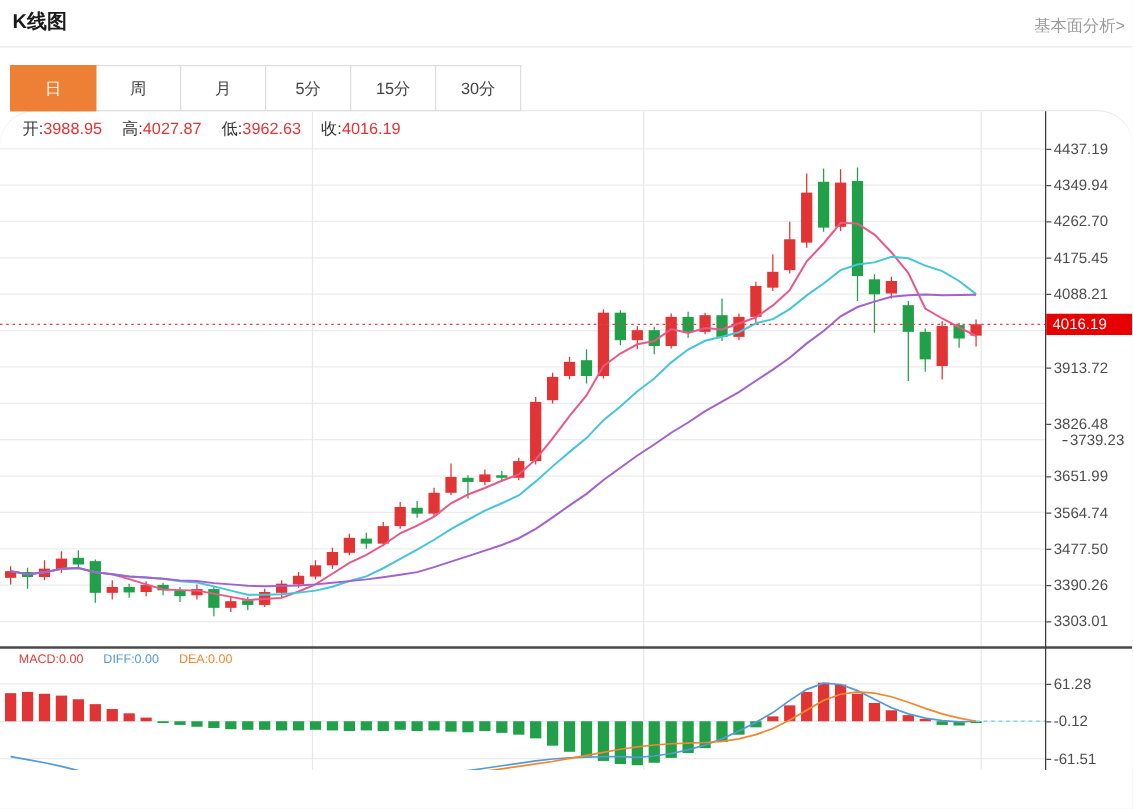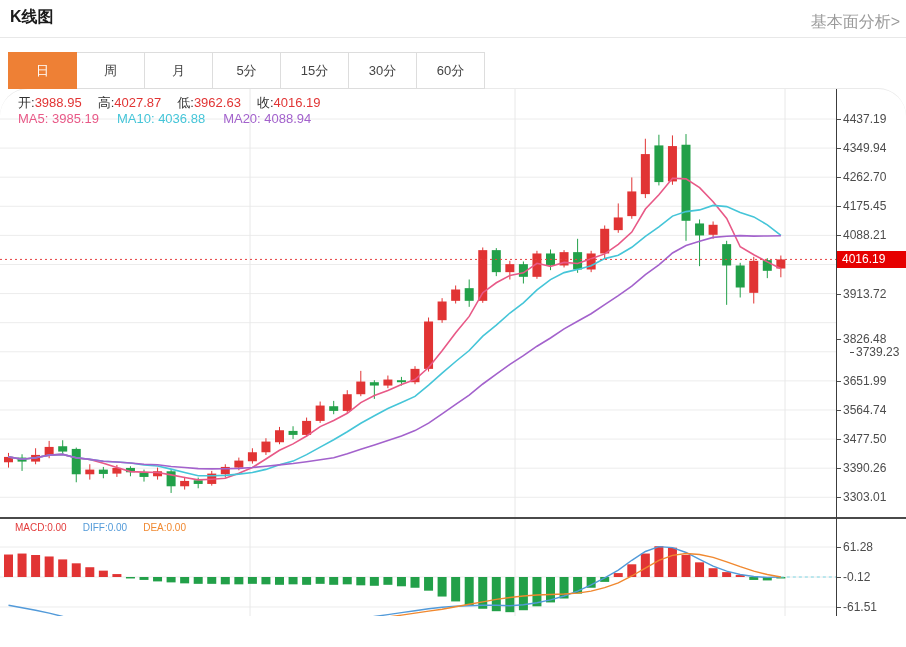--- a/index.html
+++ b/index.html
@@ -1,19 +1,19 @@
 <!DOCTYPE html>
 <html><head>
 <meta charset="utf-8">
 <style>
   html,body{margin:0;padding:0;background:#fff;font-family:"Liberation Sans","DejaVu Sans",sans-serif;}
   .app{position:relative;width:906px;height:616px;background:#fff;overflow:hidden;}
   .header{position:absolute;left:0;top:0;width:906px;height:37px;border-bottom:1px solid #e8e8e8;}
   .title{position:absolute;left:10px;top:7px;margin:0;font-size:16px;font-weight:bold;color:#1a1a1a;}
-  .fund-link{position:absolute;right:6px;top:12px;font-size:16px;color:#9a9a9a;text-decoration:none;cursor:pointer;}
+  .fund-link{position:absolute;right:6px;top:12px;font-size:13px;color:#9a9a9a;text-decoration:none;cursor:pointer;}
   .tabbar{position:absolute;left:8px;top:52px;display:flex;z-index:3;}
   .tab{box-sizing:border-box;width:69px;height:37px;line-height:35px;text-align:center;font-size:13px;color:#444;
        background:#fff;border:1px solid #ddd;margin-left:-1px;cursor:pointer;}
   .tab:first-child{margin-left:0;}
   .tab.active{background:#ee8035;border-color:#ee8035;color:#fff;z-index:2;}
   .chart{position:absolute;left:0;top:88px;width:906px;height:559px;border-top:1px solid #eaeaea;border-radius:28px;}
   .pane{position:absolute;left:0;display:block;}
   #main-svg{top:0;}
   #macd-svg{top:429px;}
   .axis-line{position:absolute;left:836px;top:0;width:1px;height:559px;background:#3c3c3c;z-index:4;}
@@ -41,26 +41,24 @@
     <a class="fund-link">基本面分析&gt;</a>
   </div>
 
   <div class="tabbar" id="tabbar">
       <div class="tab active">日</div>
       <div class="tab">周</div>
       <div class="tab">月</div>
       <div class="tab">5分</div>
       <div class="tab">15分</div>
       <div class="tab">30分</div>
-      <div class="tab">60分</div>
     </div>
 
   <div class="chart">
     <div class="legend1" id="legend-ohlc"><span class="lbl">开:</span><span class="val" style="color: rgb(225, 52, 52);">3988.95</span><span class="lbl">高:</span><span class="val" style="color: rgb(225, 52, 52);">4027.87</span><span class="lbl">低:</span><span class="val" style="color: rgb(225, 52, 52);">3962.63</span><span class="lbl">收:</span><span class="val" style="color: rgb(225, 52, 52);">4016.19</span></div>
-    <div class="legend2" id="legend-ma"><span class="ma-item" style="color: rgb(232, 89, 135);">MA5: 3985.19</span><span class="ma-item" style="color: rgb(69, 197, 216);">MA10: 4036.88</span><span class="ma-item" style="color: rgb(163, 98, 204);">MA20: 4088.94</span></div>
 
     <svg class="pane" id="main-svg" width="836" height="429">
         <line x1="0" y1="30" x2="836" y2="30" stroke="#ececec" stroke-width="1"></line>
         <line x1="0" y1="59.1" x2="836" y2="59.1" stroke="#ececec" stroke-width="1"></line>
         <line x1="0" y1="88.19666475644692" x2="836" y2="88.19666475644692" stroke="#ececec" stroke-width="1"></line>
         <line x1="0" y1="117.29666475644692" x2="836" y2="117.29666475644692" stroke="#ececec" stroke-width="1"></line>
         <line x1="0" y1="146.39332951289384" x2="836" y2="146.39332951289384" stroke="#ececec" stroke-width="1"></line>
         <line x1="0" y1="175.48999426934094" x2="836" y2="175.48999426934094" stroke="#ececec" stroke-width="1"></line>
         <line x1="0" y1="204.58999426934093" x2="836" y2="204.58999426934093" stroke="#ececec" stroke-width="1"></line>
         <line x1="0" y1="233.68665902578783" x2="836" y2="233.68665902578783" stroke="#ececec" stroke-width="1"></line>

